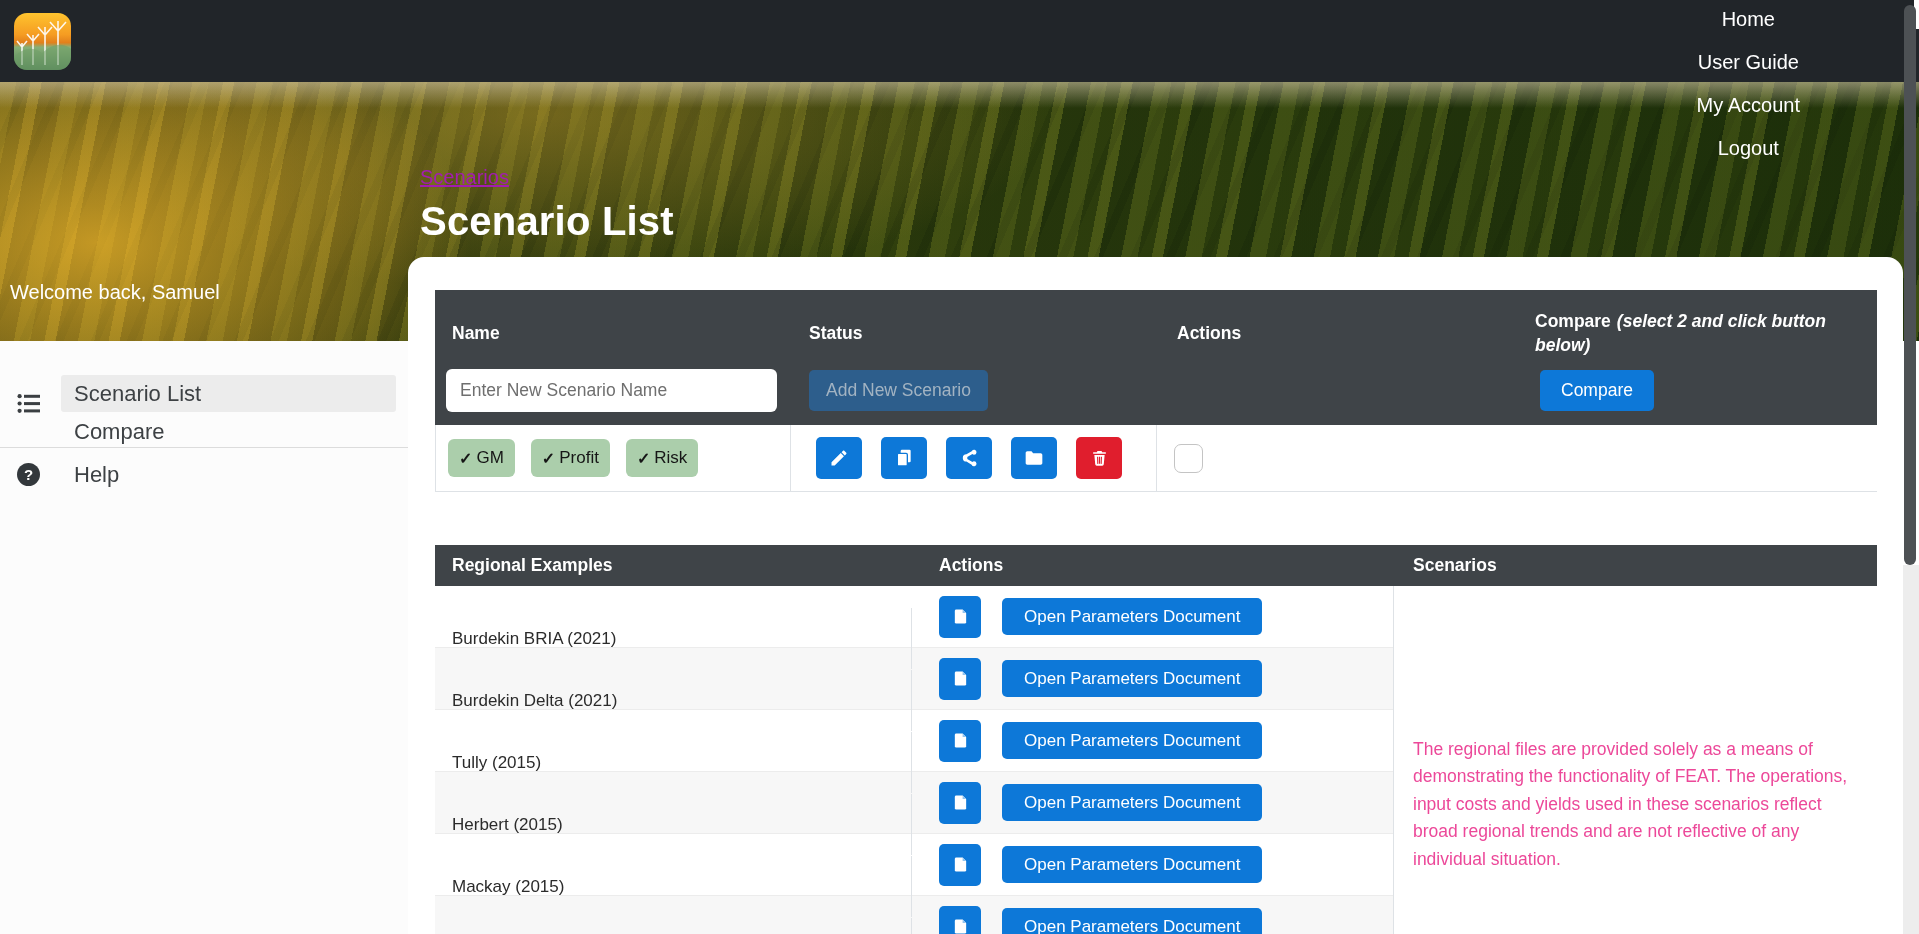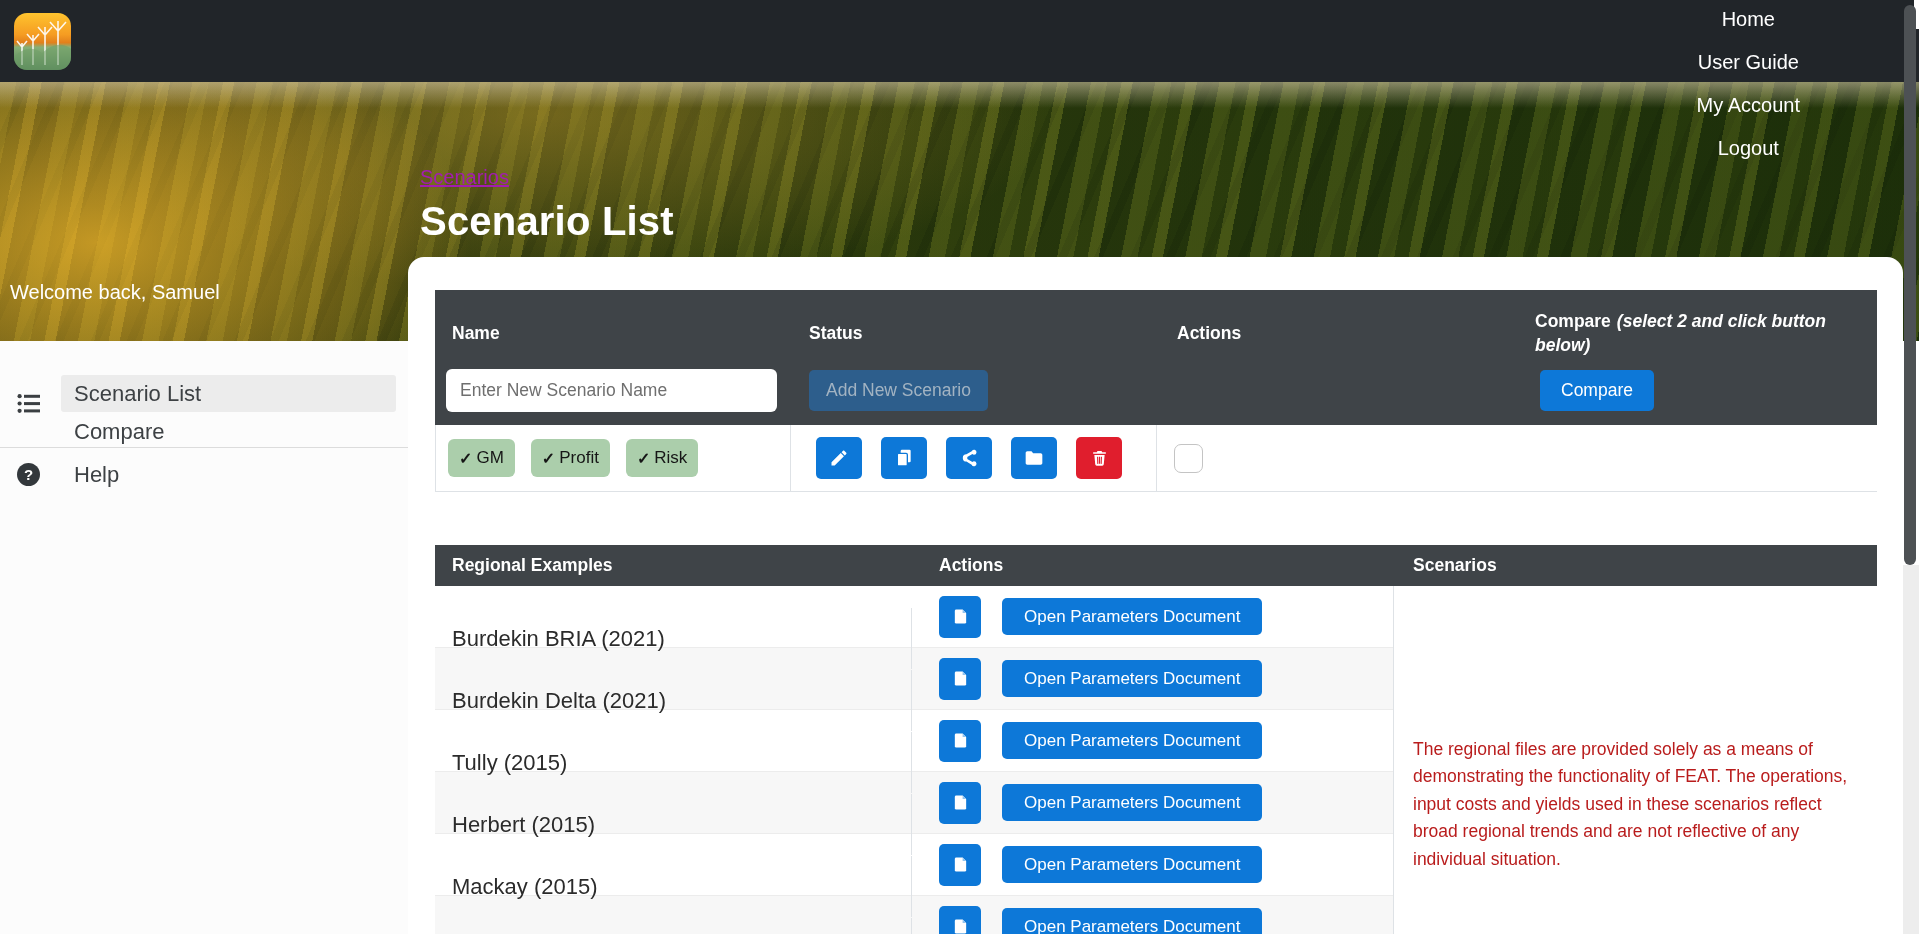--- a/index.html
+++ b/index.html
@@ -101,29 +101,29 @@
   
   .t2{width:1442px;margin-top:53px;}
   .t2-head{display:flex;background:var(--thead);color:#fff;height:41px;align-items:center;}
   .t2-head .h1{width:477px;box-sizing:border-box;padding-left:17px;font-size:17.5px;font-weight:700;}
   .t2-head .h2{width:482px;box-sizing:border-box;padding-left:27px;font-size:17.5px;font-weight:700;}
   .t2-head .h3{width:483px;box-sizing:border-box;padding-left:19px;font-size:17.5px;font-weight:700;}
   .t2-body{display:flex;}
   .t2-left{width:959px;}
   .t2-row{display:flex;height:61px;align-items:center;border-bottom:1px solid #ececec;}
   .t2-row:nth-child(even){background:var(--stripe);}
-  .t2-row .name{width:477px;box-sizing:border-box;padding-left:17px;font-size:22px;color:#2b2b2b;
+  .t2-row .name{width:477px;box-sizing:border-box;padding-left:17px;font-size:17px;color:#2b2b2b;
     border-right:1px solid var(--border);height:100%;display:flex;align-items:center;margin-top:44px;}
   .t2-row .acts{display:flex;align-items:center;padding-left:27px;}
   .doc-btn{width:42px;height:42px;border-radius:5px;background:var(--blue);border:none;cursor:pointer;
     display:inline-flex;align-items:center;justify-content:center;margin-right:21px;}
   .open-btn{height:37px;padding:0 22px;background:var(--blue);color:#fff;font-size:17px;}
   .t2-disc{width:483px;box-sizing:border-box;border-left:1px solid var(--border);
     padding:132px 19px 0 19px;margin-left:-1px;}
-  .disc-text{font-size:17.5px;line-height:27.5px;color:#b91c1c;}
+  .disc-text{font-size:17.5px;line-height:27.5px;color:#ec4899;}
 
   
   .scroll-track{position:absolute;right:0;top:0;width:16px;height:934px;z-index:6;}
   .sb-notch{position:absolute;right:0;top:0;width:5px;height:29px;background:#fff;}
   .sb-thumb{position:absolute;right:3px;top:5px;width:12px;height:560px;background:#4d5154;border-radius:7px;cursor:pointer;}
   .sb-lower{position:absolute;right:0;top:565px;width:16px;height:369px;background:#ededed;}
 </style>
 </head>
 <body>
 

